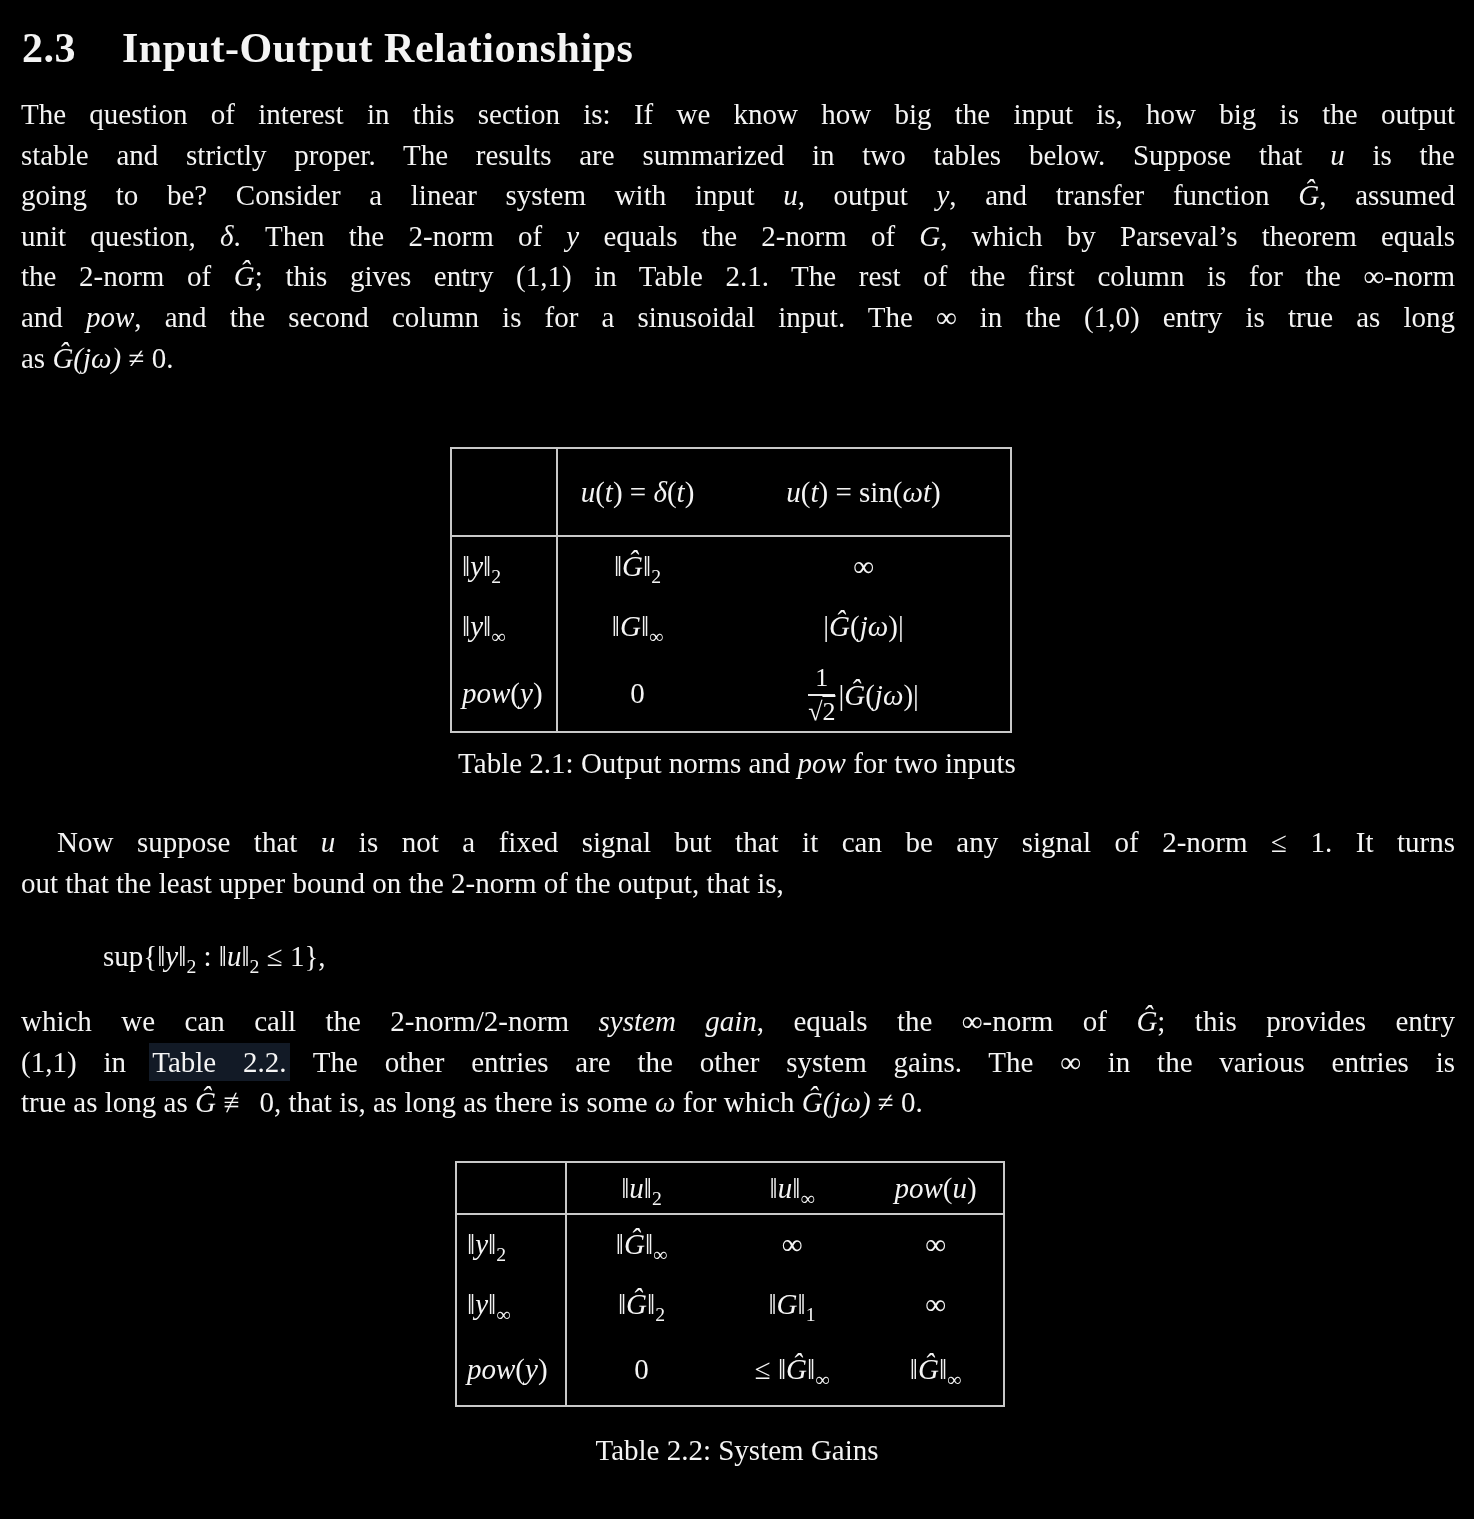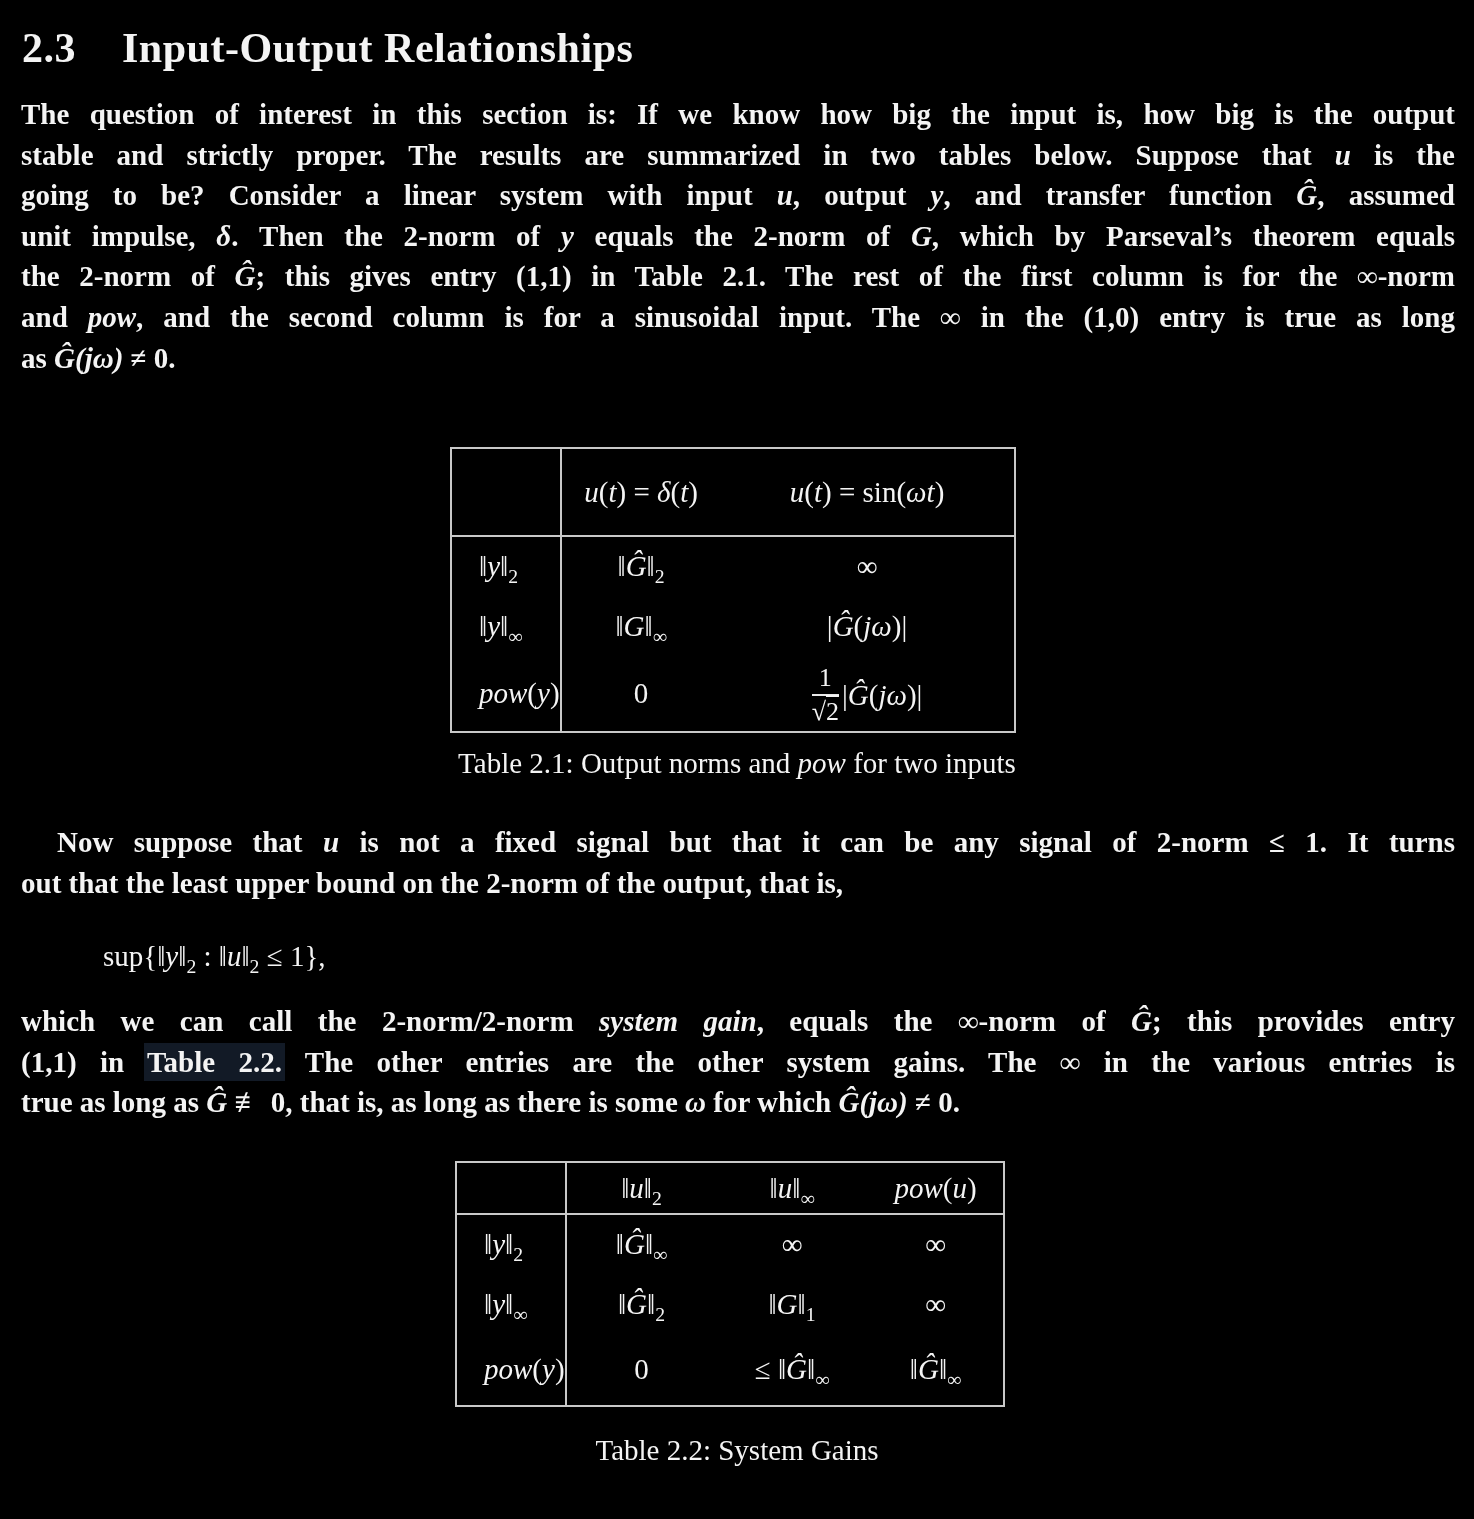--- a/index.html
+++ b/index.html
@@ -6,34 +6,34 @@
   body{
     width:1474px;height:1519px;position:relative;overflow:hidden;
     font-family:"Liberation Serif","DejaVu Serif","DejaVu Sans",serif;
     color:#f4f4f4;
   }
   .abs{position:absolute;}
   
   .heading{left:22px;top:24px;font-weight:bold;font-size:42px;letter-spacing:.5px;white-space:nowrap;}
   .heading .secnum{margin-right:46px;}
   
-  .para{left:21px;width:1434px;font-size:29px;font-weight:bold;}
+  .para{left:21px;width:1434px;font-size:29px;}
   .tline{line-height:40.6px;text-align:justify;text-align-last:justify;white-space:normal;}
   .tline.last{text-align:justify;text-align-last:left;}
   .tline.indent{text-indent:36px;}
   .seg-i,.mit{font-style:italic;}
   .seg-hl{background:#121a26;box-shadow:0 0 0 3px #121a26;}
   
   .equation{left:103px;top:936px;font-size:29px;line-height:40px;}
   sub{font-size:68%;line-height:0;}
   
   table{border-collapse:collapse;font-size:29px;table-layout:fixed;}
   .mtable{border:2px solid #c9c9c9;}
   .mtable td{padding:0;vertical-align:middle;}
-  .mtable td.lbl{text-align:left;padding-left:27px;border-right:2px solid #c9c9c9;}
+  .mtable td.lbl{text-align:left;padding-left:10px;border-right:2px solid #c9c9c9;}
   .mtable tr.hrow td{border-bottom:2px solid #c9c9c9;}
   .mtable td.dat,.mtable td.hdr{text-align:center;}
   .t1{left:450px;top:447px;}
   .t2{left:455px;top:1161px;}
   
   .caption{left:0;width:1474px;text-align:center;font-size:29px;}
   .cap1{top:747px;}
   .cap2{top:1434px;}
   
   .fracrow{display:inline-flex;align-items:center;}
@@ -46,21 +46,21 @@
 <body>
 
 <div class="abs heading">
   <span class="secnum">2.3</span><span>Input-Output Relationships</span>
 </div>
 
 <div class="abs para" style="top:94px">
     <div class="tline"><span class="seg-n">The question of interest in this section is: If we know how big the input is, how big is the output</span></div>
     <div class="tline"><span class="seg-n">stable and strictly proper. The results are summarized in two tables below. Suppose that </span><span class="seg-i">u</span><span class="seg-n"> is the</span></div>
     <div class="tline"><span class="seg-n">going to be? Consider a linear system with input </span><span class="seg-i">u</span><span class="seg-n">, output </span><span class="seg-i">y</span><span class="seg-n">, and transfer function </span><span class="seg-i">Ĝ</span><span class="seg-n">, assumed</span></div>
-    <div class="tline"><span class="seg-n">unit impulse, </span><span class="seg-i">δ</span><span class="seg-n">. Then the 2-norm of </span><span class="seg-i">y</span><span class="seg-n"> equals the 2-norm of </span><span class="seg-i">G</span><span class="seg-n">, which by Parseval’s theorem equals</span></div>
+    <div class="tline"><span class="seg-n">unit question, </span><span class="seg-i">δ</span><span class="seg-n">. Then the 2-norm of </span><span class="seg-i">y</span><span class="seg-n"> equals the 2-norm of </span><span class="seg-i">G</span><span class="seg-n">, which by Parseval’s theorem equals</span></div>
     <div class="tline"><span class="seg-n">the 2-norm of </span><span class="seg-i">Ĝ</span><span class="seg-n">; this gives entry (1,1) in Table 2.1. The rest of the first column is for the ∞-norm</span></div>
     <div class="tline"><span class="seg-n">and </span><span class="seg-i">pow</span><span class="seg-n">, and the second column is for a sinusoidal input. The ∞ in the (1,0) entry is true as long</span></div>
     <div class="tline last"><span class="seg-n">as </span><span class="seg-i">Ĝ(jω)</span><span class="seg-n"> ≠ 0.</span></div>
   </div>
 
 <table class="abs mtable t1">
   <colgroup>
       <col style="width:106px">
       <col style="width:160px">
       <col style="width:294px">

